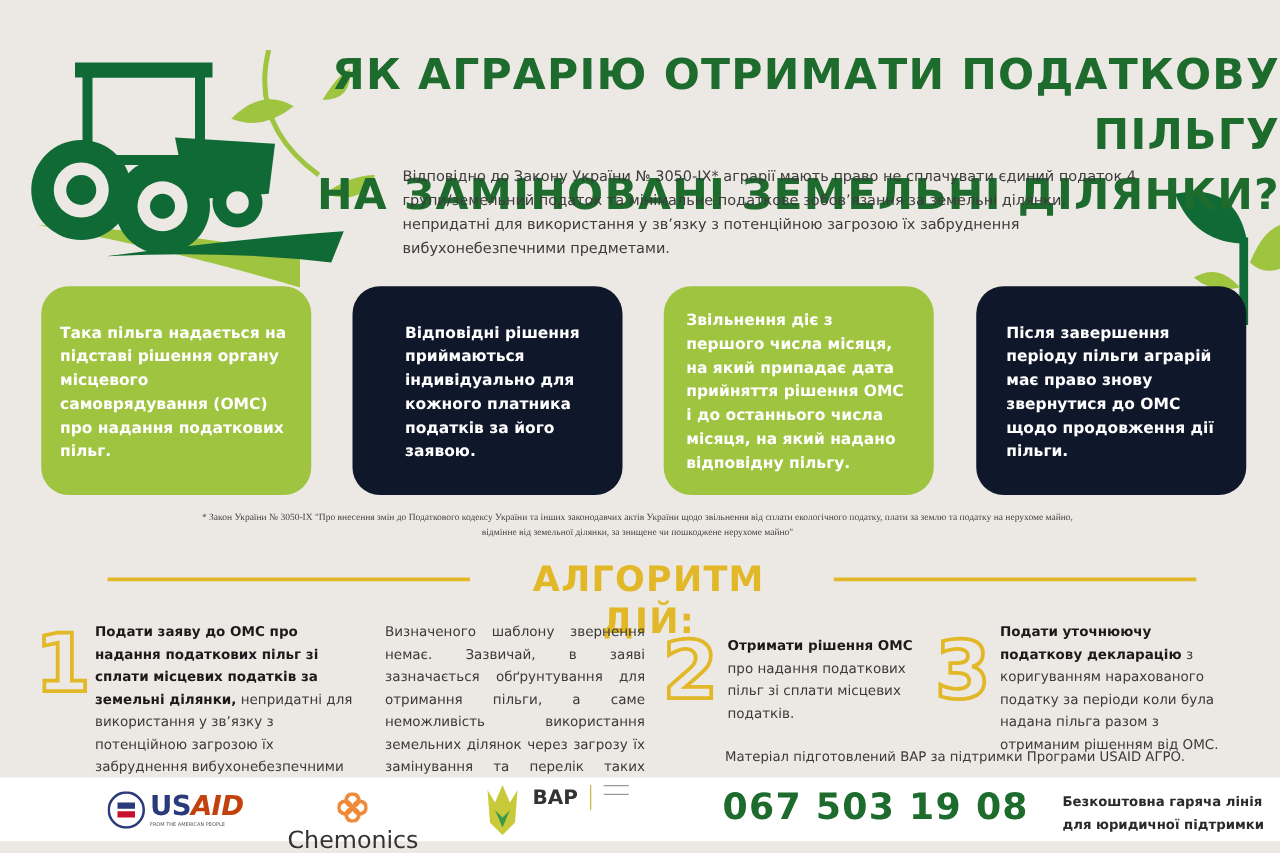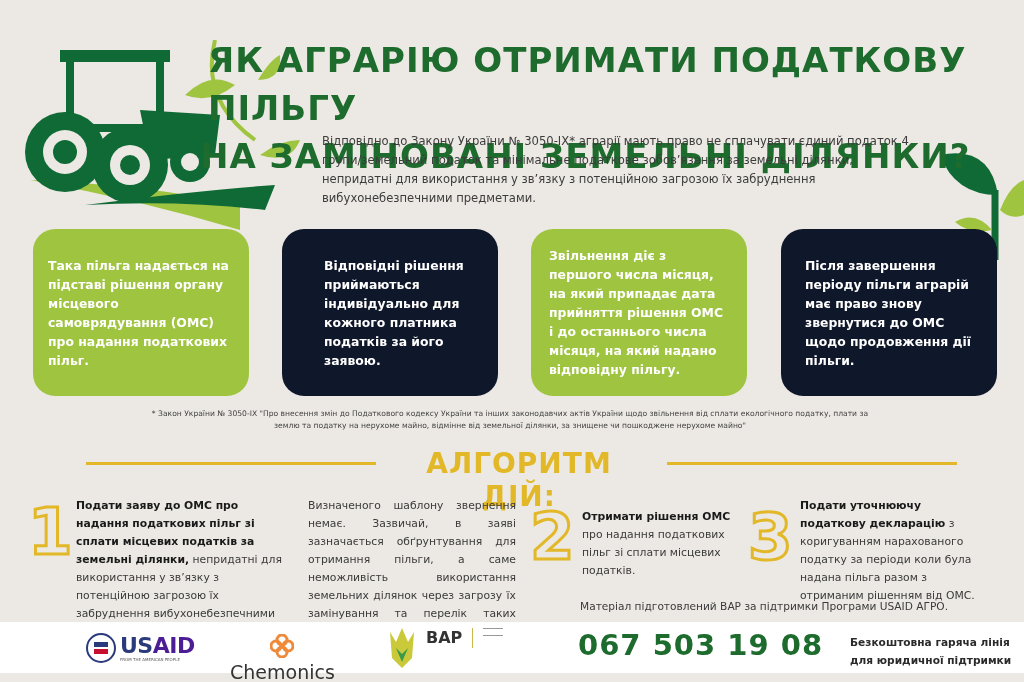--- a/index.html
+++ b/index.html
@@ -14,21 +14,21 @@
 
     
     .title {
       left: 200px; top: 36px; width: 824px;
       font-family: "DejaVu Sans", sans-serif;
       font-weight: bold;
       color: #1d6b2d;
       font-size: 34px;
       line-height: 48px;
       letter-spacing: 1px;
-      text-align: left;
+      text-align: right;
     }
     .title .l1 { display: block; padding-left: 8px; }
     .title .l2 { display: block; padding-left: 0px; }
 
     .intro {
       left: 322px; top: 132px; width: 600px;
       font-size: 11.6px; line-height: 19px; color: #3c3c3c;
     }
 
     
@@ -47,21 +47,21 @@
     }
     .card.light { background: #9fc43f; }
     .card.dark { background: #0f172a; }
     .card1 { left: 33px; padding-left: 15px; }
     .card2 { left: 282px; padding-left: 42px; }
     .card3 { left: 531px; }
     .card4 { left: 781px; padding-left: 24px; }
 
     .footnote {
       left: 150px; top: 408px; width: 720px;
-      font-size: 7.6px; line-height: 12px; text-align: center; color: #444;
+      font-size: 7.6px; line-height: 12px; text-align: center; color: #444; font-family: Liberation Serif, serif;
     }
 
     
     .algo-line { height: 3px; background: #e2b828; top: 462px; }
     .algo-title {
       left: 384px; top: 447px; width: 270px;
       text-align: center;
       font-weight: bold; font-size: 28px; color: #e2b828;
       letter-spacing: 1px;
     }
@@ -186,21 +186,21 @@
 
 <div class="abs footer"></div>
 
 <div class="abs logo-usaid" style="display:flex;align-items:center;gap:4px;">
   <svg width="30" height="30" viewBox="0 0 30 30">
     <circle cx="15" cy="15" r="14" fill="#fff" stroke="#2a3a7a" stroke-width="2"></circle>
     <rect x="8" y="9" width="14" height="5" fill="#2a3a7a"></rect>
     <rect x="8" y="16" width="14" height="5" fill="#c8102e"></rect>
   </svg>
   <div>
-    <div class="usaid-text"><span style="color:#2a3a7a;">US</span><span style="color:#4c1d95;">AID</span></div>
+    <div class="usaid-text"><span style="color:#2a3a7a;">US</span><span style="color:#c2410c;font-style:italic;">AID</span></div>
     <div class="usaid-sub">FROM THE AMERICAN PEOPLE</div>
   </div>
 </div>
 
 <div class="abs logo-chem" style="display:flex;align-items:center;gap:3px;">
   <svg width="24" height="24" viewBox="0 0 24 24">
     <circle cx="12" cy="6" r="5" fill="none" stroke="#ef8a3a" stroke-width="3"></circle>
     <circle cx="12" cy="18" r="5" fill="none" stroke="#ef8a3a" stroke-width="3"></circle>
     <circle cx="6" cy="12" r="5" fill="none" stroke="#ef8a3a" stroke-width="3"></circle>
     <circle cx="18" cy="12" r="5" fill="none" stroke="#ef8a3a" stroke-width="3"></circle>

